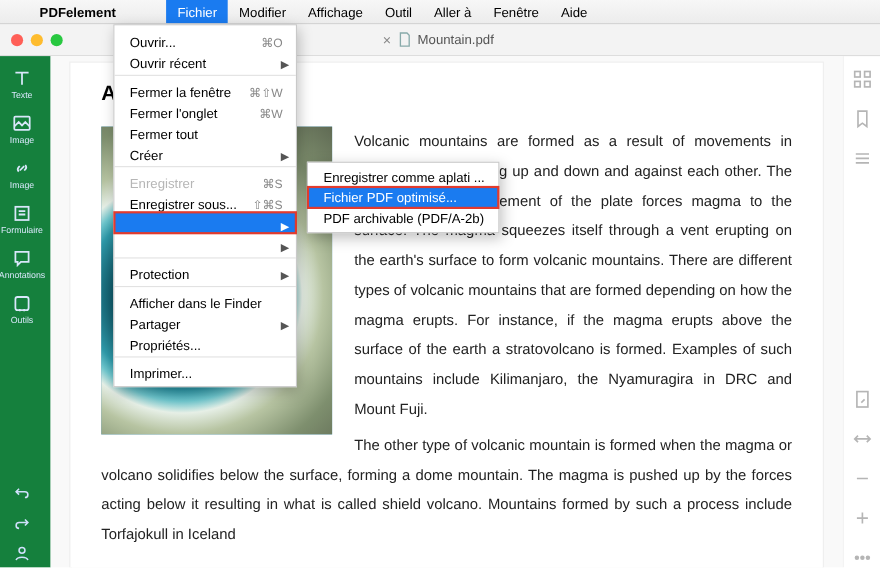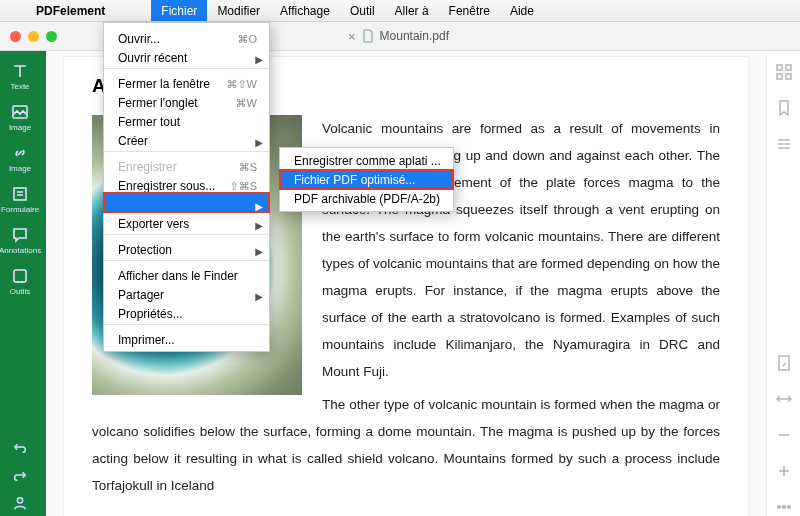--- a/index.html
+++ b/index.html
@@ -254,21 +254,20 @@
       <span class="sc">⌘S</span>
     </div>
     <div class="row">
       <span class="lbl">Enregistrer sous...</span>
       <span class="sc">⇧⌘S</span>
     </div>
     <div class="row hl boxed">
       <span class="arr">▶</span>
     </div>
     <div class="row">
-      <span class="lbl">Exporter vers</span>
       <span class="arr">▶</span>
     </div>
     <hr>
     <div class="row">
       <span class="lbl">Protection</span>
       <span class="arr">▶</span>
     </div>
     <hr>
     <div class="row">
       <span class="lbl">Afficher dans le Finder</span>

